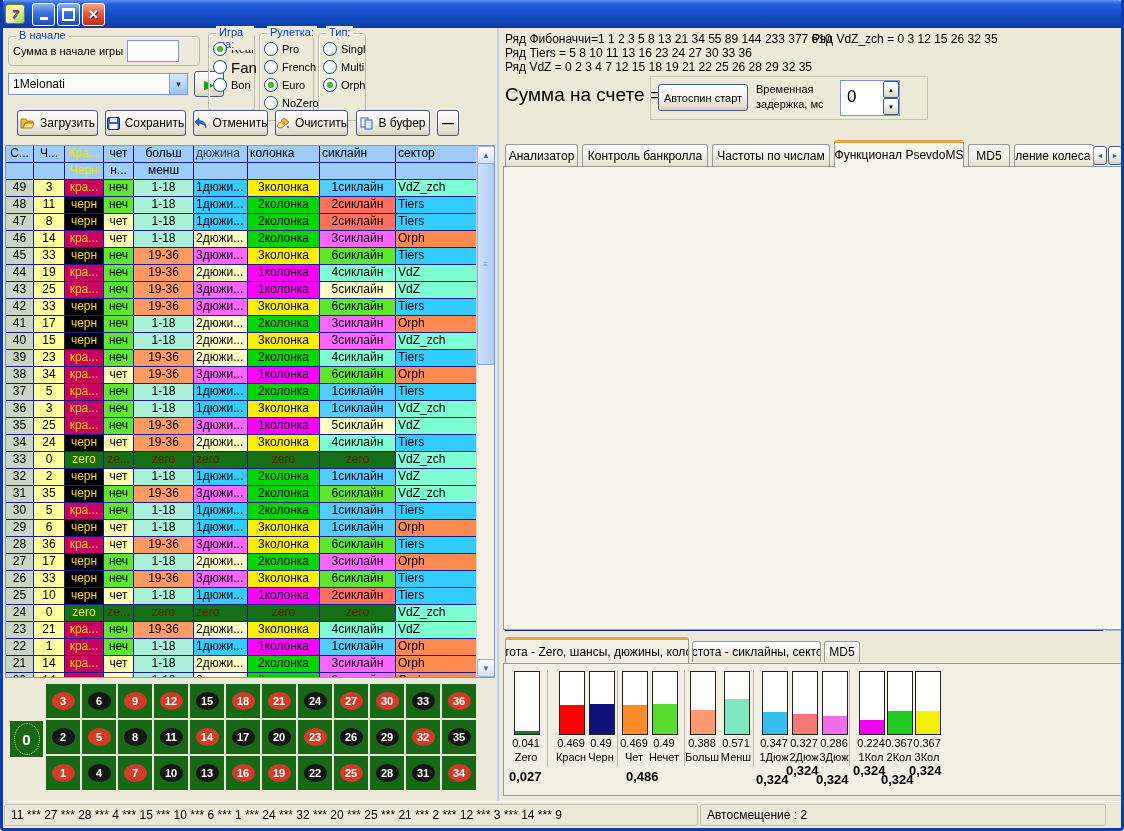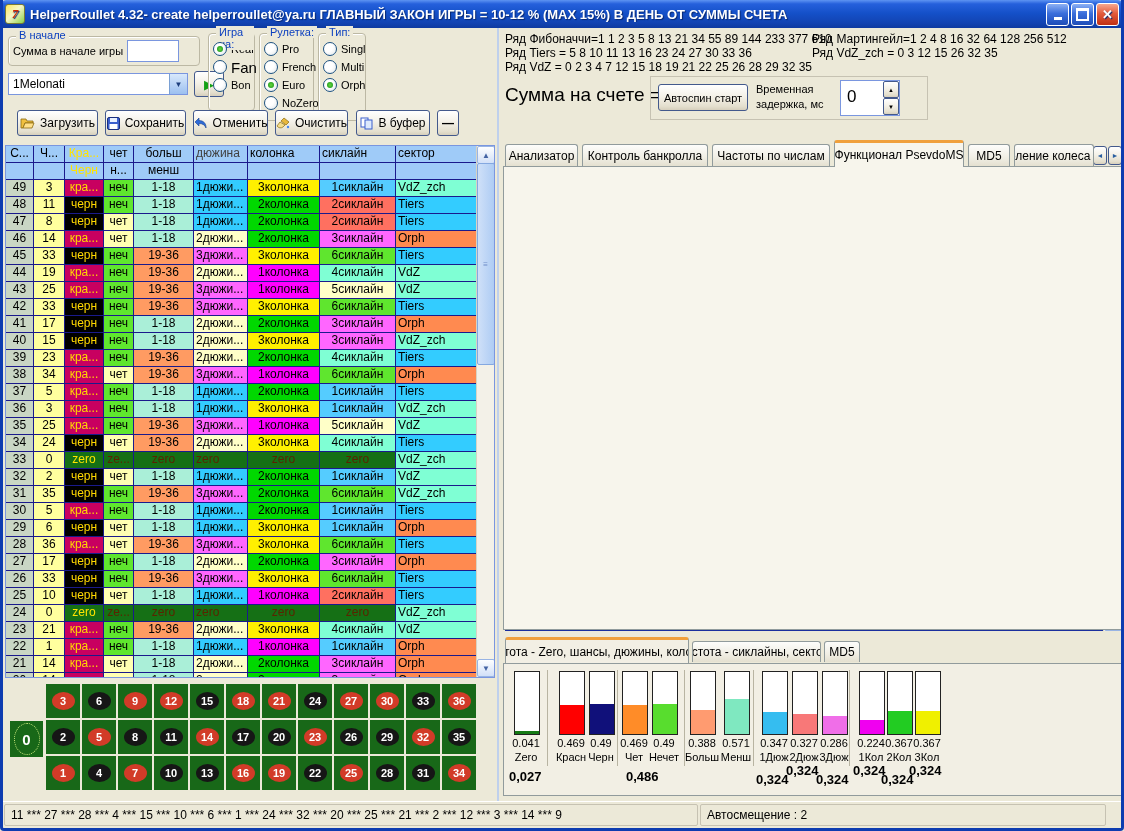--- a/index.html
+++ b/index.html
@@ -85,21 +85,20 @@
   .flab{position:absolute;font-size:11px;text-align:center;white-space:nowrap;}
   .fref{position:absolute;font-size:13px;font-weight:bold;white-space:nowrap;}
   .fsep{position:absolute;width:1px;background:#B8B4A2;top:6px;height:96px;}
   .icon-svg{flex:none;display:block;}
 </style>
 </head>
 <body>
 
 <div class="abs titlebar">
   <div class="app-ico">7</div>
-  <div class="title-text">HelperRoullet 4.32- create helperroullet@ya.ru ГЛАВНЫЙ ЗАКОН ИГРЫ = 10-12 % (MAX 15%) В ДЕНЬ ОТ СУММЫ СЧЕТА</div>
   <div class="tb-btn">
       <div class="glyph-min"></div>
     </div>
   <div class="tb-btn">
       <div class="glyph-max"></div>
     </div>
   <div class="tb-btn tb-close">
       <span>✕</span>
     </div>
 </div>
@@ -696,21 +695,20 @@
       </div>
     </div>
   </div>
 
 <div class="abs" style="left:505px;top:32px;width:300px;">
   <div class="series-line">Ряд Фибоначчи=1 1 2 3 5 8 13 21 34 55 89 144 233 377 610</div>
   <div class="series-line">Ряд Tiers = 5 8 10 11 13 16 23 24 27 30 33 36</div>
   <div class="series-line">Ряд VdZ = 0 2 3 4 7 12 15 18 19 21 22 25 26 28 29 32 35</div>
 </div>
 <div class="abs" style="left:812px;top:32px;width:310px;">
-  <div class="series-line">Ряд Мартингейл=1 2 4 8 16 32 64 128 256 512</div>
   <div class="series-line">Ряд VdZ_zch = 0 3 12 15 26 32 35</div>
 </div>
 <div class="abs sum-text" style="left:505px;top:84px;">Сумма на счете = 0</div>
 <div class="abs" style="left:650px;top:76px;width:278px;height:44px;border:1px solid #C6C2B2;"></div>
 <div class="abs btn" style="left:658px;top:84px;width:90px;height:27px;font-size:11px;">
   <span>Автоспин старт</span>
 </div>
 <div class="abs" style="left:756px;top:82px;width:80px;font-size:11px;line-height:15px;">
   <div>Временная</div>
   <div>задержка, мс</div>

